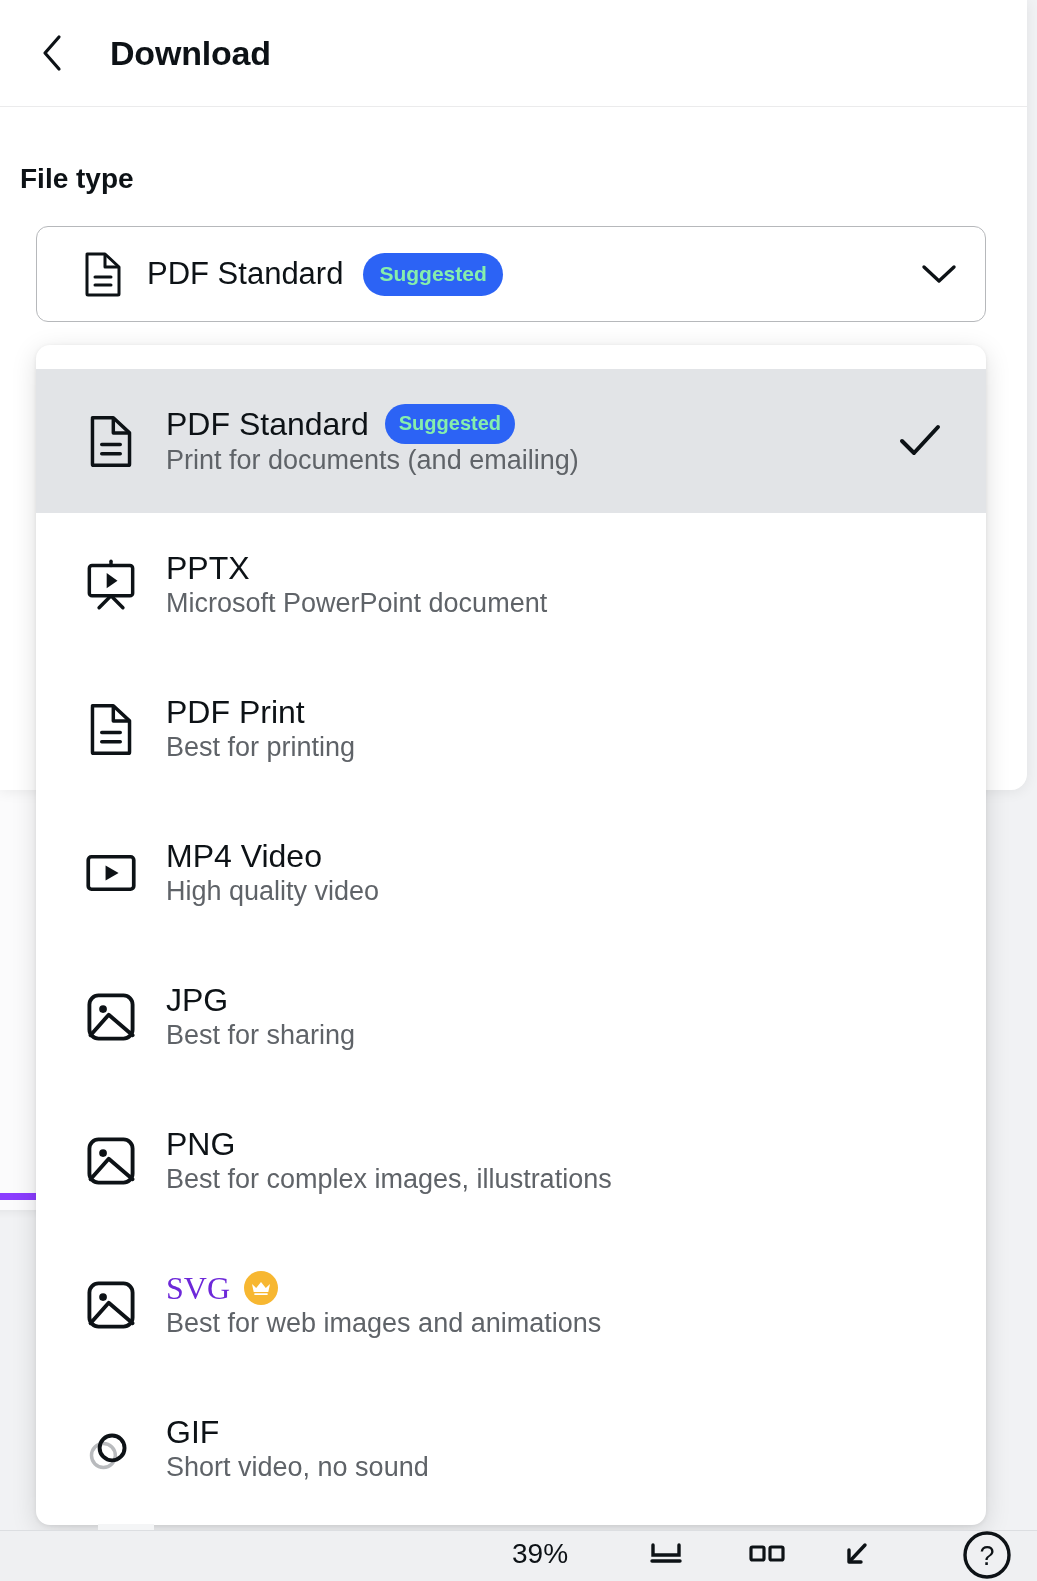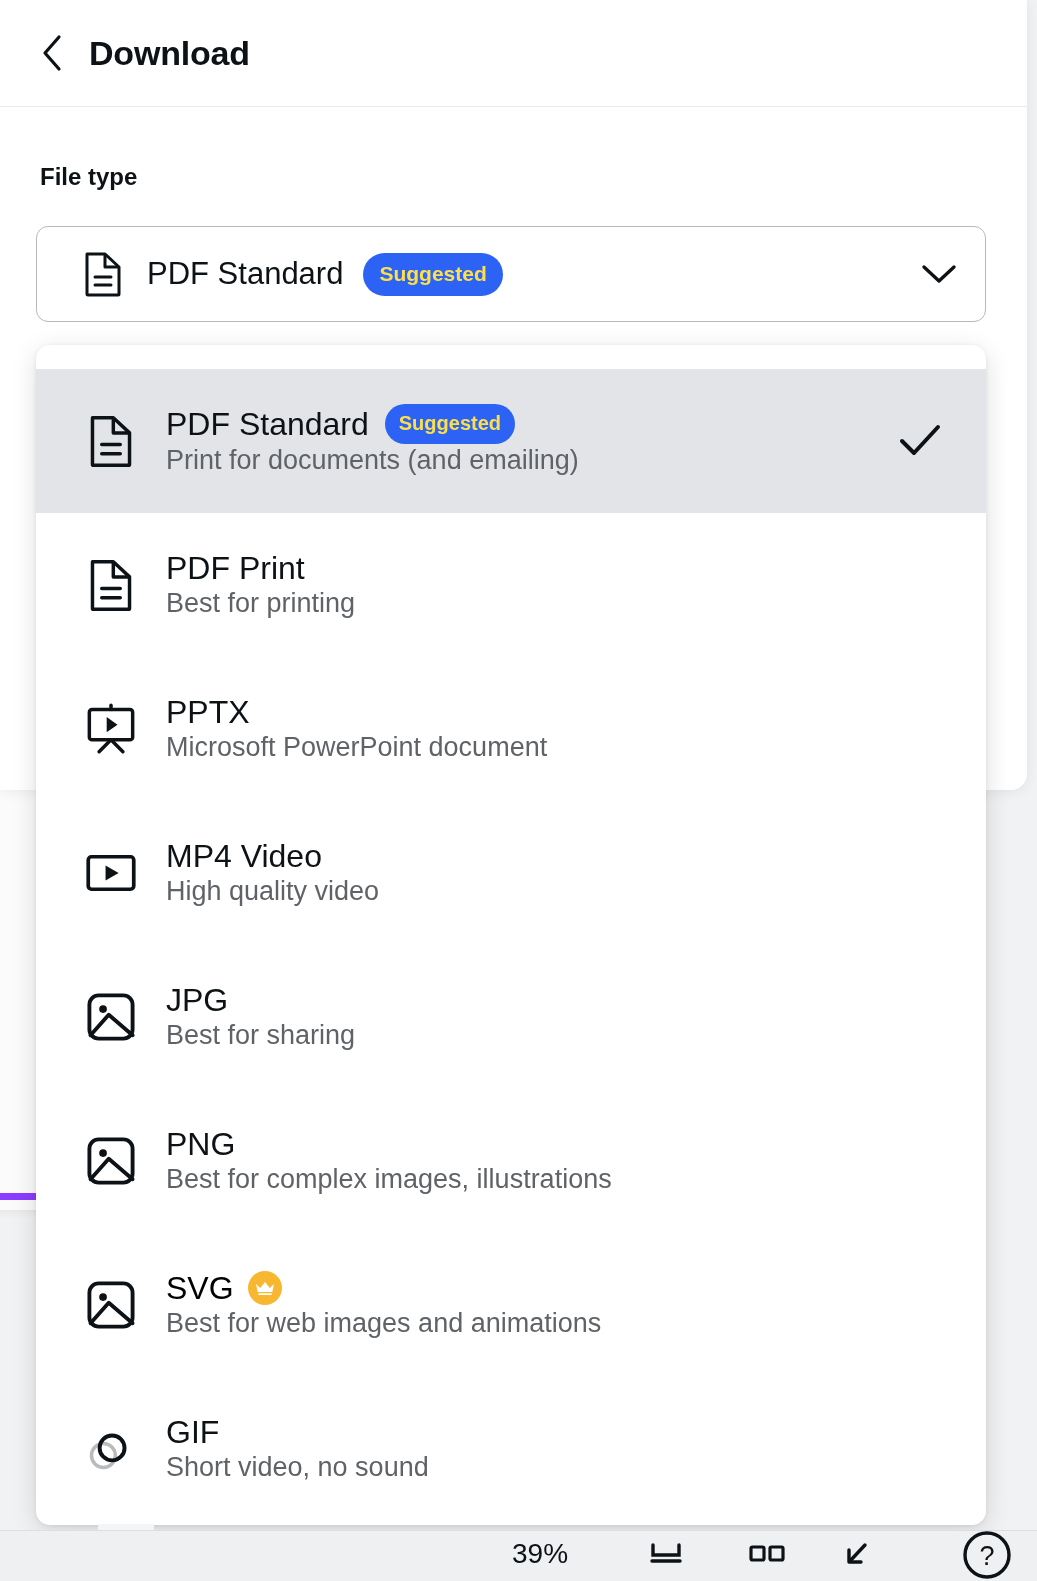--- a/index.html
+++ b/index.html
@@ -41,45 +41,45 @@
     border-bottom: 1px solid #ebebec;
     display: flex; align-items: center; padding-left: 36px;
   }
   .back-btn {
     width: 44px; height: 44px; display: flex; align-items: center; justify-content: center;
     cursor: pointer; border-radius: 8px; flex: none; margin-left: -6px;
   }
   .back-btn svg { display: block; }
   .panel-title {
     font-size: 34px; font-weight: 700; color: #0d1216; letter-spacing: -0.2px;
-    margin-left: 15px;
+    margin-left: 36px;
   }
 
   .section-label {
-    position: absolute; left: 40px; top: 163px;
-    font-size: 24px; font-weight: 700; color: #0d1216;
+    position: absolute; left: 20px; top: 163px;
+    font-size: 28px; font-weight: 700; color: #0d1216;
   }
 
   
   .select-box {
     position: absolute; left: 36px; top: 226px;
     width: 950px; height: 96px;
     border: 1.5px solid #b6b8bb; border-radius: 12px;
     background: #fff; display: flex; align-items: center;
     padding: 0 26px 0 44px; cursor: pointer;
   }
   .select-box .ficon { flex: none; width: 44px; display: flex; justify-content: center; }
   .select-value {
     font-size: 31px; color: #0d1216; margin-left: 22px; white-space: nowrap;
   }
   .chev { margin-left: auto; display: flex; align-items: center; }
 
   
   .pill {
-    background: #2c63f5; color: #fde047; border-radius: 999px;
+    background: #2c63f5; color: #86efac; border-radius: 999px;
     font-size: 21px; font-weight: 700; line-height: 1;
     padding: 10px 16px 12px; margin-left: 20px; white-space: nowrap;
   }
   .pill.small { font-size: 20px; padding: 9px 14px 11px; margin-left: 16px; }
 
   
   .dropdown {
     position: absolute; left: 36px; top: 345px;
     width: 950px; height: 1180px;
     background: #ffffff;
@@ -95,21 +95,21 @@
   .opt.selected { background: #e2e4e7; }
   .opt .oicon { flex: none; width: 58px; display: flex; justify-content: center; }
   .opt .otext { margin-left: 26px; min-width: 0; }
   .opt .otitle {
     display: flex; align-items: center;
     font-size: 32px; color: #0d1216; line-height: 1.15; white-space: nowrap;
   }
   .opt .odesc {
     font-size: 27px; color: #5f6368; line-height: 1.25; margin-top: 7px; white-space: nowrap;
   }
-  .opt.locked .otitle { color: #000000; }
+  .opt.locked .otitle { color: #6d28d9; font-family: Liberation Serif, serif; }
   .opt .check { margin-left: auto; display: flex; align-items: center; }
 
   .crown {
     display: inline-flex; align-items: center; justify-content: center;
     width: 34px; height: 34px; border-radius: 50%;
     background: #f7b731; margin-left: 14px; flex: none;
   }
 
   
   .bottom-bar {
@@ -207,48 +207,48 @@
       </span>
       <span class="check">
         <svg width="52" height="40" viewBox="0 0 52 40" fill="none">
           <path d="M8 20 L20 32 L44 6" stroke="#0d1216" stroke-width="4" stroke-linecap="round" stroke-linejoin="round"></path>
         </svg>
       </span>
     </div>
 
     <div class="opt">
       <span class="oicon">
-        <svg width="44" height="54" viewBox="0 0 38 46" fill="none">
-          <path d="M3 3 h18 l14 13 v27 a1 1 0 0 1 -1 1 H4 a1 1 0 0 1 -1 -1 V4 a1 1 0 0 1 1 -1 z" stroke="#0d1216" stroke-width="3" stroke-linejoin="round"></path>
-          <path d="M21 3 v13 h14" stroke="#0d1216" stroke-width="3" stroke-linejoin="round"></path>
-          <path d="M11 26 h16 M11 34 h16" stroke="#0d1216" stroke-width="3" stroke-linecap="round"></path>
-        </svg>
-      </span>
-      <span class="otext">
-        <span class="otitle">
-          <span>PDF Print</span>
-        </span>
-        <span class="odesc">Best for printing</span>
-      </span>
-    </div>
-
-    <div class="opt">
-      <span class="oicon">
         <svg width="50" height="52" viewBox="0 0 46 48" fill="none">
           <rect x="3" y="6" width="40" height="28" rx="2.5" stroke="#0d1216" stroke-width="3.2"></rect>
           <path d="M23 2 v4" stroke="#0d1216" stroke-width="3.2" stroke-linecap="round"></path>
           <path d="M23 34 L12 45 M23 34 L34 45" stroke="#0d1216" stroke-width="3.2" stroke-linecap="round"></path>
           <path d="M19 13 L29 20 L19 27 z" fill="#0d1216"></path>
         </svg>
       </span>
       <span class="otext">
         <span class="otitle">
           <span>PPTX</span>
         </span>
         <span class="odesc">Microsoft PowerPoint document</span>
+      </span>
+    </div>
+
+    <div class="opt">
+      <span class="oicon">
+        <svg width="44" height="54" viewBox="0 0 38 46" fill="none">
+          <path d="M3 3 h18 l14 13 v27 a1 1 0 0 1 -1 1 H4 a1 1 0 0 1 -1 -1 V4 a1 1 0 0 1 1 -1 z" stroke="#0d1216" stroke-width="3" stroke-linejoin="round"></path>
+          <path d="M21 3 v13 h14" stroke="#0d1216" stroke-width="3" stroke-linejoin="round"></path>
+          <path d="M11 26 h16 M11 34 h16" stroke="#0d1216" stroke-width="3" stroke-linecap="round"></path>
+        </svg>
+      </span>
+      <span class="otext">
+        <span class="otitle">
+          <span>PDF Print</span>
+        </span>
+        <span class="odesc">Best for printing</span>
       </span>
     </div>
 
     <div class="opt">
       <span class="oicon">
         <svg width="52" height="40" viewBox="0 0 48 36" fill="none">
           <rect x="3" y="3" width="42" height="30" rx="3" stroke="#0d1216" stroke-width="3.4"></rect>
           <path d="M19 11 L31 18 L19 25 z" fill="#0d1216"></path>
         </svg>
       </span>

